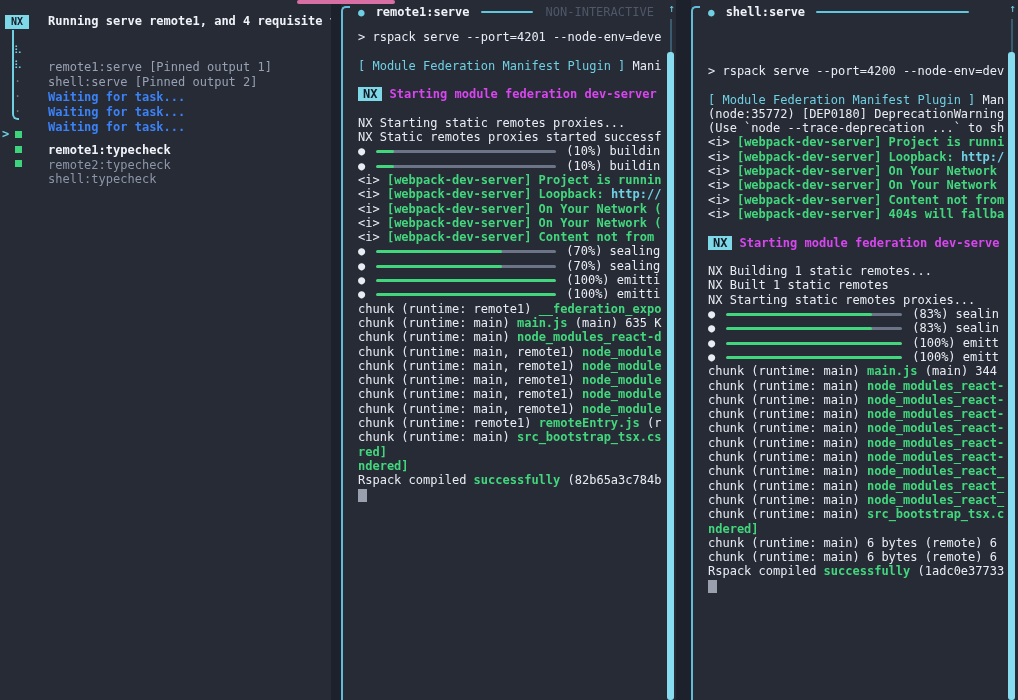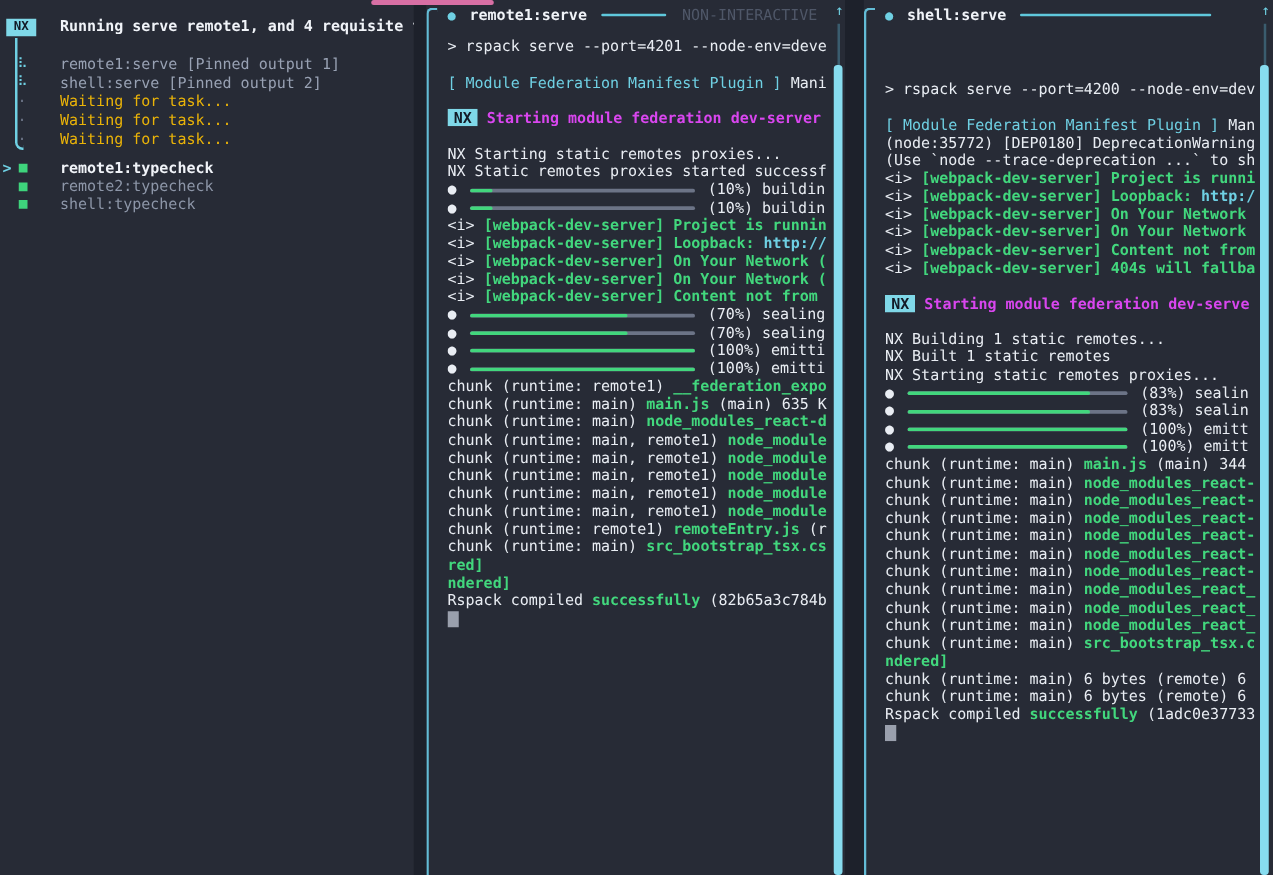--- a/index.html
+++ b/index.html
@@ -29,23 +29,23 @@
   .task-rows { position:absolute; left:0; width:331px; }
   .rows-pinned { top:44px; }
   .rows-queued { top:127px; }
   .task-row { position:relative; height:15px; }
   .rows-queued .task-row { height:14.6px; }
   .task-sel { position:absolute; left:2px; top:0; color:#6fd0e3; font-weight:bold; }
   .task-icon { position:absolute; left:14px; top:0; }
   .icon-spinner { color:#6fd0e3; font-size:11px; }
   .icon-waiting { color:#6b7487; }
   .icon-square { left:15px; top:4px; width:7px; height:7px; background:#3ed47c; }
-  .task-label { position:absolute; left:48px; top:0; white-space:pre; }
+  .task-label { position:absolute; left:48px; top:16px; white-space:pre; }
   .lbl-pinned { color:#98a1b3; }
-  .lbl-waiting { color:#eab308; }
+  .lbl-waiting { color:#3b82f6;font-weight:bold; }
   .lbl-queued { color:#8d96a8; }
   .lbl-selected { color:#f0f3f8; font-weight:bold; }
 
   
   .pane { position:absolute; top:0; height:700px; background:#272b36; overflow:hidden; }
   #pane-remote1 { left:341px; width:335px; }
   #pane-shell   { left:691px; width:327px; }
   .pane-corner { position:absolute; left:0; top:6px; bottom:0; width:9px;
     border-left:2px solid #63bcd6; border-top:2px solid #63bcd6;
     border-top-left-radius:5px; }

